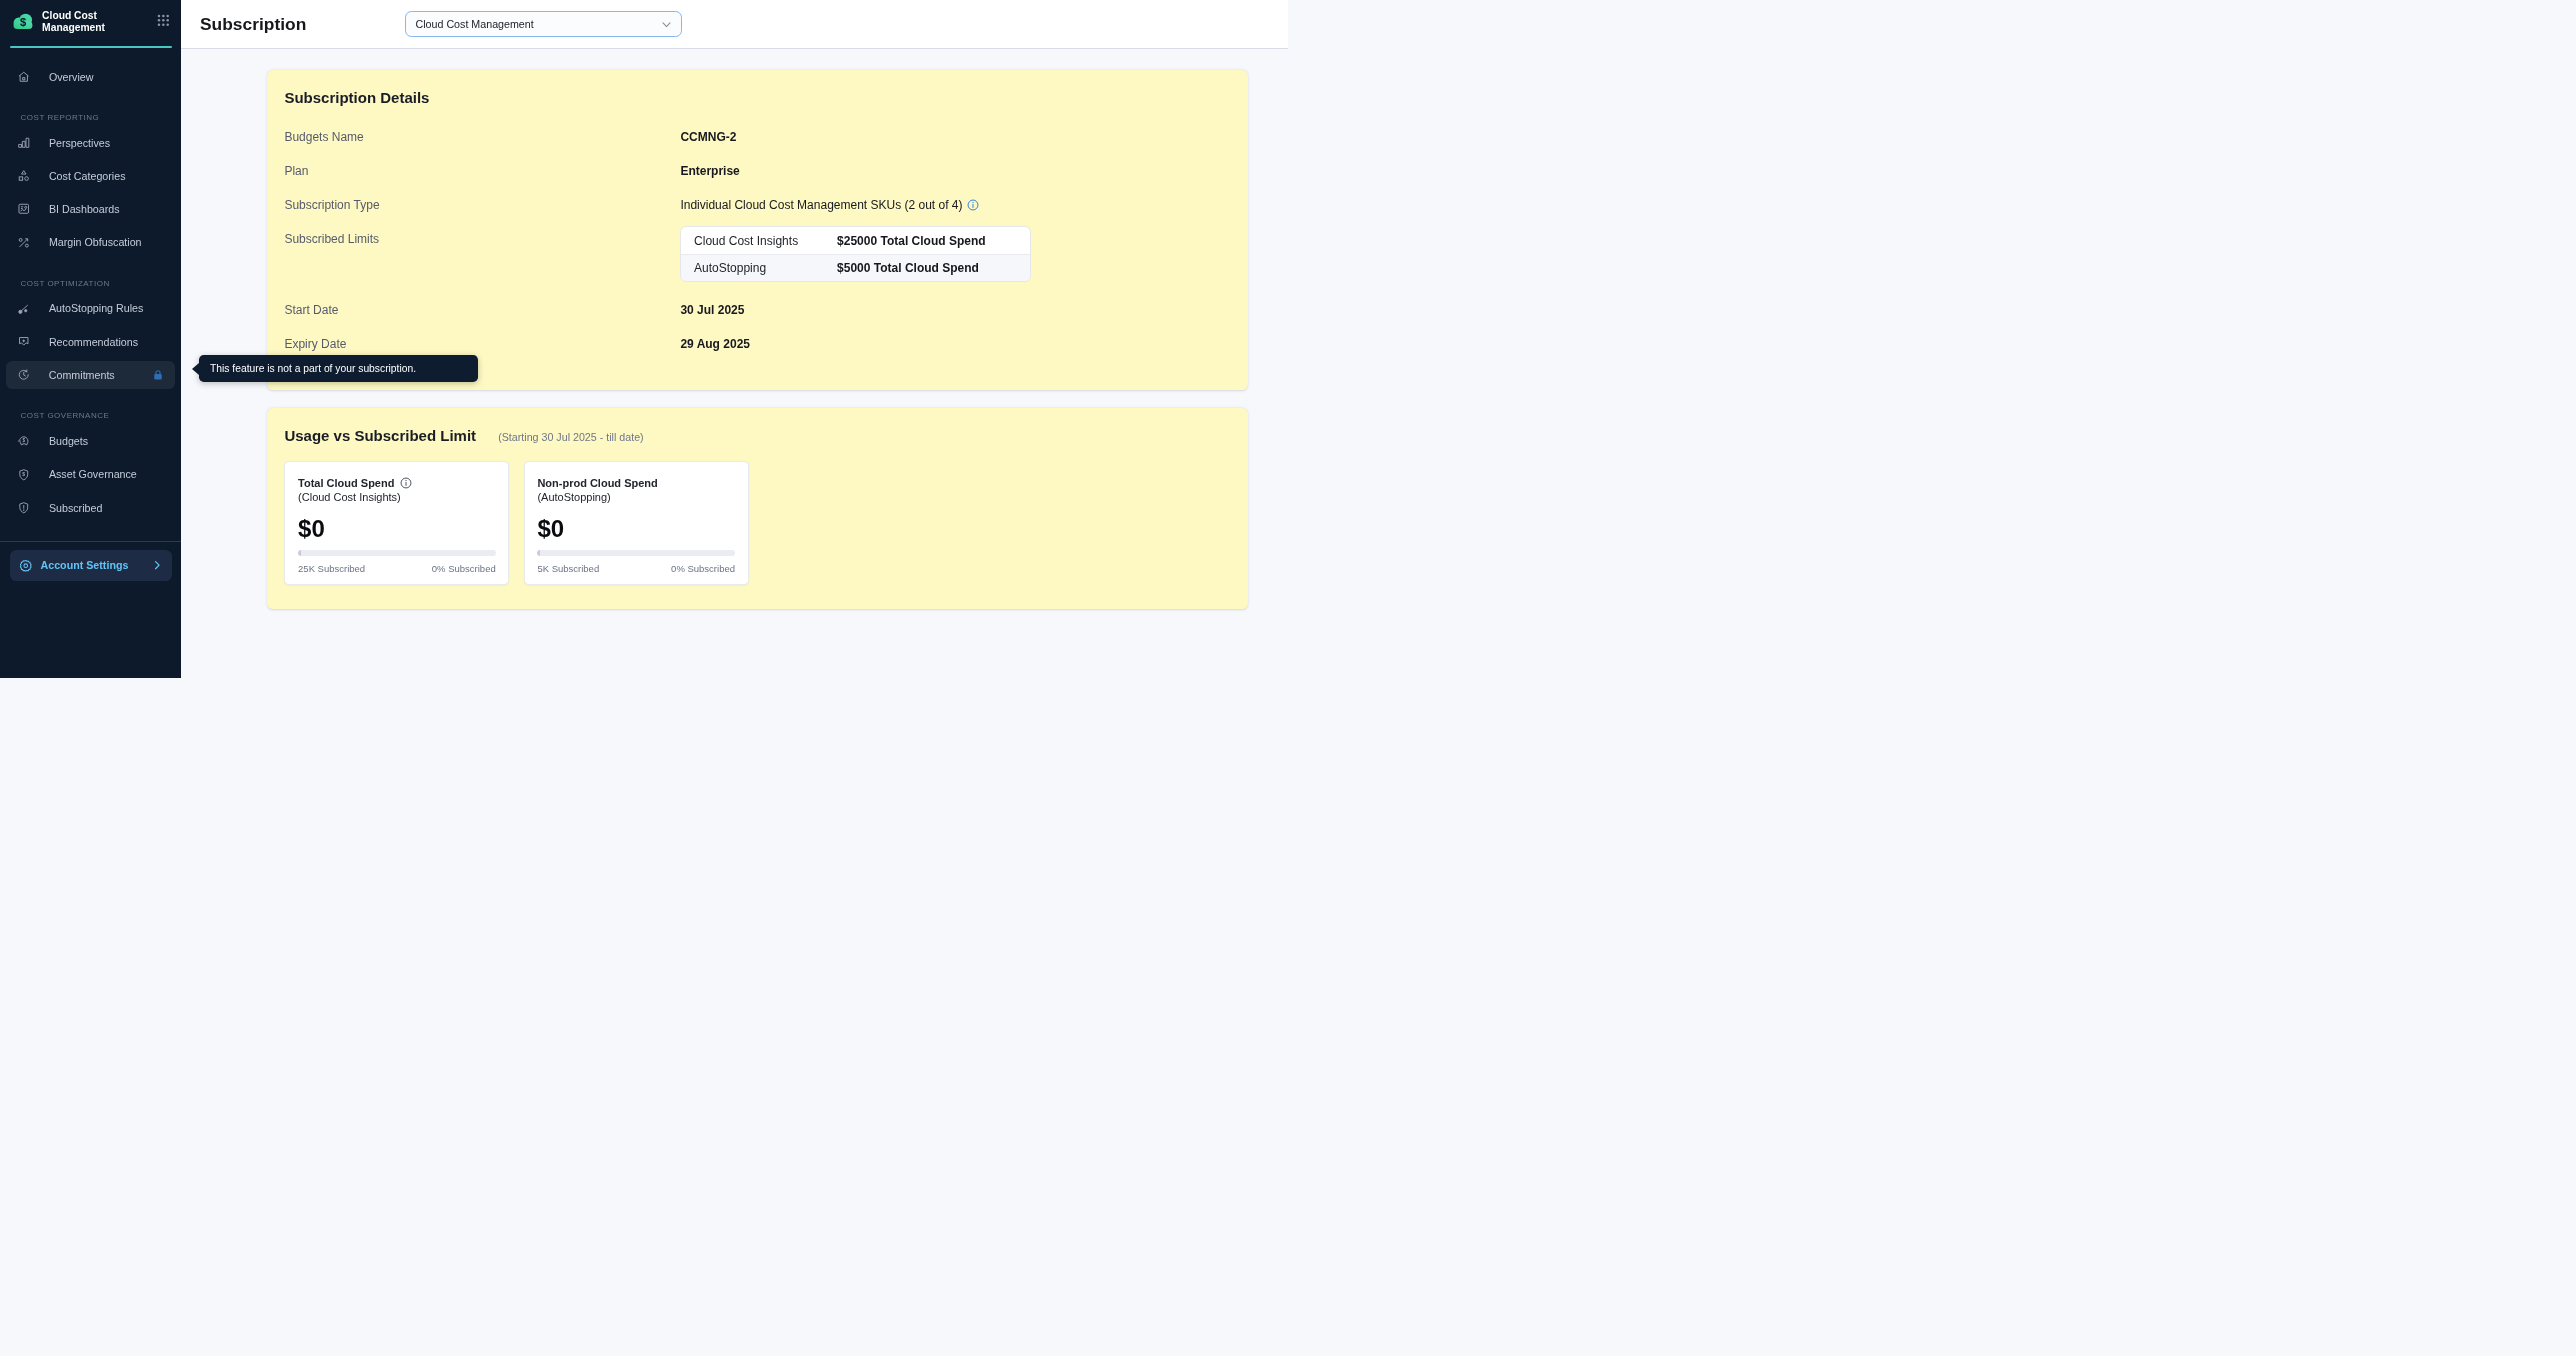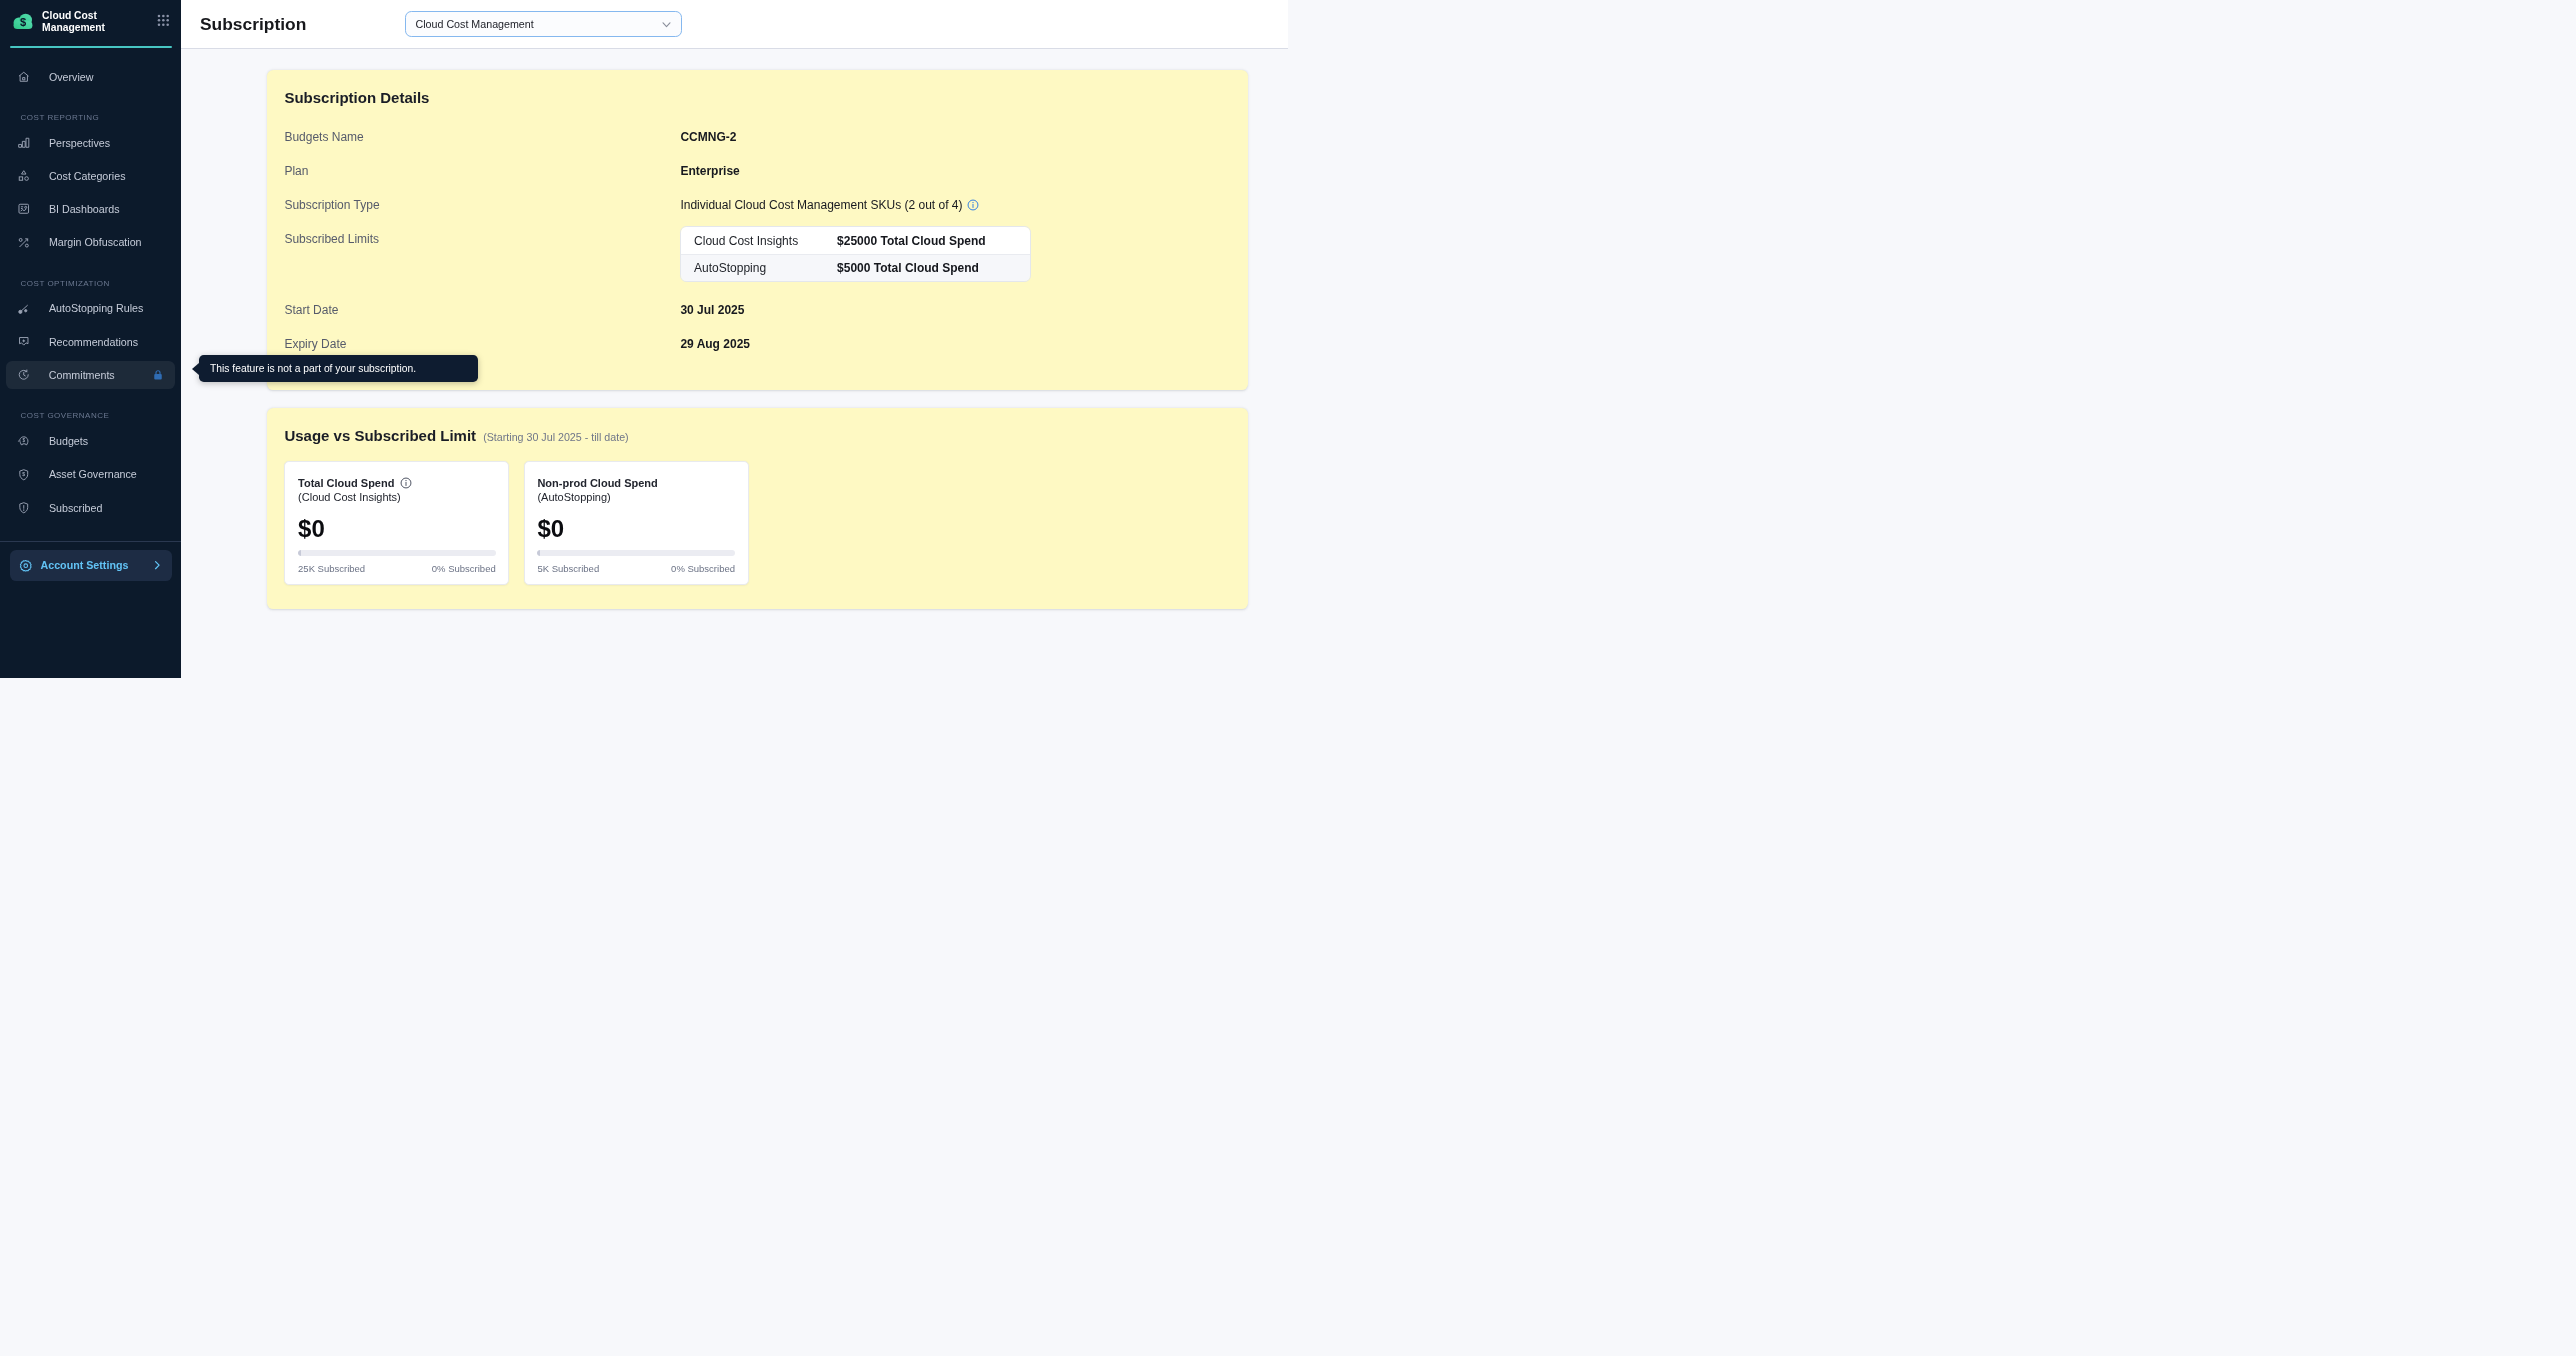--- a/index.html
+++ b/index.html
@@ -43,21 +43,21 @@
   .detail-value.regular{font-weight:400;display:flex;align-items:center;gap:4.8px;}
   .info-icon{width:12px;height:12px;display:inline-flex;color:#2f7de1;cursor:pointer;flex:0 0 12px;}
 
   .limits-table{width:351px;border:0.8px solid #e4e7ec;border-radius:6.3px;overflow:hidden;margin-top:-6.3px;margin-bottom:4.8px;}
   .limits-row{display:flex;align-items:center;height:27px;padding:0 12.7px;font-size:12px;background:#ffffff;}
   .limits-row + .limits-row{border-top:0.8px solid #e9ebf0;background:#f6f7fa;}
   .limits-sku{width:143px;flex:0 0 143px;color:#1d2026;}
   .limits-value{font-weight:700;color:#15171d;}
 
   .card-2{margin-top:18px;padding:19px 17.4px 24px 17.4px;}
-  .usage-title-row{display:flex;align-items:baseline;gap:7px;}
+  .usage-title-row{display:flex;align-items:baseline;gap:22px;}
   .usage-subtitle{font-size:10.7px;color:#6f7689;}
   .mini-cards{display:flex;gap:14.3px;margin-top:17.4px;}
   .mini-card{width:225px;height:124px;border:0.8px solid #e8eaee;border-radius:4.8px;background:#fff;box-shadow:0 0.8px 1.6px rgba(31,41,55,.05);padding:15px 12.7px 0 12.7px;}
   .mini-title-row{display:flex;align-items:center;gap:5.5px;}
   .mini-title{font-size:11px;font-weight:700;color:#22252e;}
   .mini-title-row .info-icon{color:#4a5060;}
   .mini-sub{font-size:11px;color:#22252e;margin-top:1.6px;}
   .mini-amount{font-size:24px;font-weight:800;color:#0b0c10;margin-top:12.7px;}
   .bar{margin-top:6.3px;height:6.3px;border-radius:3.2px;background:#ebecf2;overflow:hidden;}
   .bar-fill{height:100%;background:#c7cad8;border-radius:3.2px 0 0 3.2px;}

